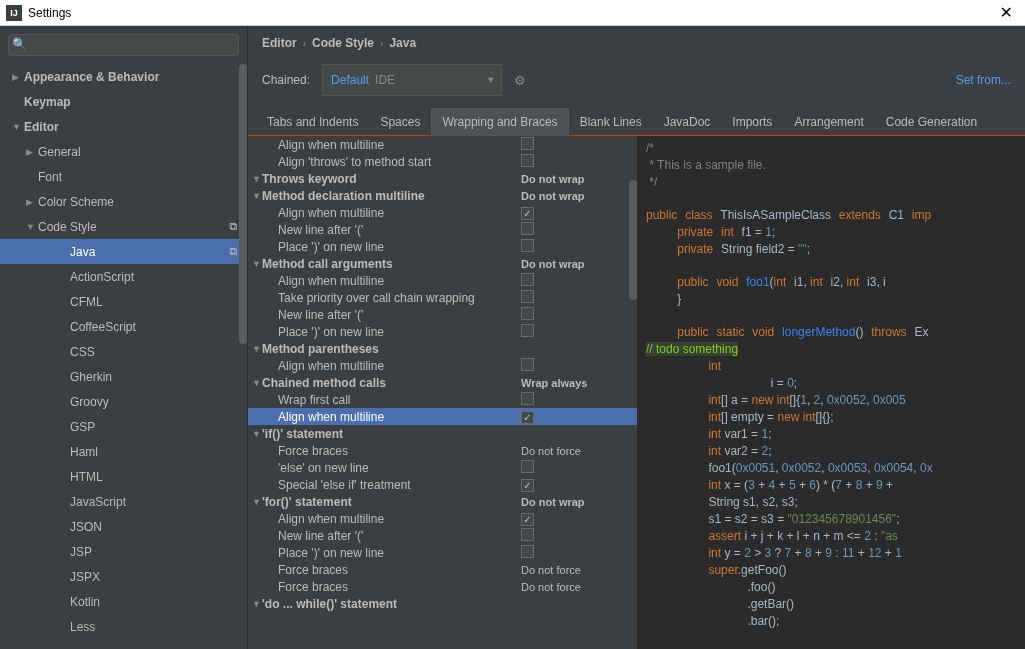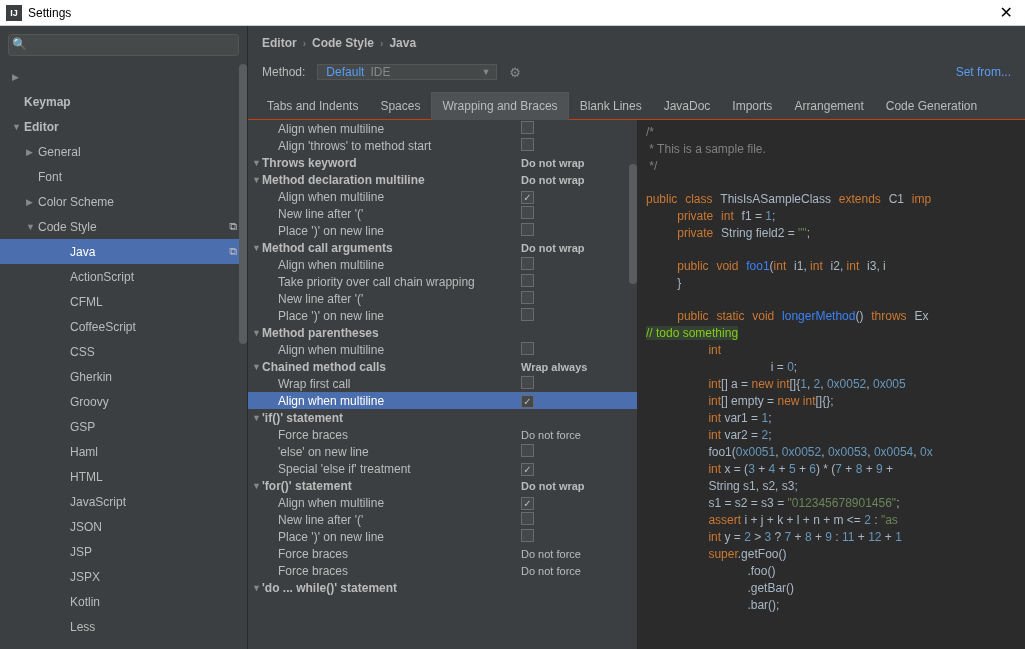--- a/index.html
+++ b/index.html
@@ -27,21 +27,21 @@
 .tree-item.depth-2 { padding-left: 26px; }
 .tree-item.depth-3 { padding-left: 58px; }
 .tree-item.selected { background: #4b6eaf; color: #fff; }
 .tree-item .copy-icon { margin-right: 10px; color: #bbb; font-size: 11px; visibility: hidden; }
 .tree-item.has-copy .copy-icon { visibility: visible; }
 .content { flex: 1; display: flex; flex-direction: column; overflow: hidden; }
 .breadcrumb { padding: 10px 14px; color: #bbbbbb; font-weight: bold; display: flex; align-items: center; gap: 6px; }
 .breadcrumb .sep { color: #777; font-size: 10px; }
 .scheme-row { display: flex; align-items: center; padding: 4px 14px 12px; gap: 12px; }
 .scheme-row .lbl { color: #bbb; }
-.scheme-select { background: #45494a; border: 1px solid #555; height: 16px; width: 180px; display: flex; align-items: center; padding: 0 8px; position: relative; }
+.scheme-select { background: #45494a; border: 1px solid #555; height: 32px; width: 180px; display: flex; align-items: center; padding: 0 8px; position: relative; }
 .scheme-select .def { color: #589df6; }
 .scheme-select .ide { color: #888; margin-left: 6px; }
 .scheme-select .drop { position: absolute; right: 6px; color: #888; font-size: 9px; }
 .gear { color: #888; font-size: 13px; }
 .setfrom { margin-left: auto; color: #589df6; cursor: pointer; }
 .tabs { display: flex; border-bottom: 1px solid #c2410c; padding: 0 8px; background: #3c3f41; }
 .tab { padding: 6px 10px; color: #bbb; cursor: pointer; border: 1px solid transparent; margin-bottom: -1px; }
 .tab.active { background: #4e5254; border: 1px solid #555; border-bottom-color: #4e5254; }
 .lower { flex: 1; display: flex; overflow: hidden; }
 .options { width: 390px; background: #3c3f41; overflow-y: hidden; position: relative; border-right: 1px solid #2b2b2b; }
@@ -82,20 +82,21 @@
     <div class="search-box">
       <span class="mag">🔍</span>
       <input type="text" placeholder="" style="">
     </div>
     <div class="tree" id="tree">
       <div class="tree-scroll-track">
           <div class="tree-scroll-thumb"></div>
         </div>
     <div class="tree-item depth-1 bold">
           <span class="arrow closed"></span>
+          <span class="label">Appearance &amp; Behavior</span>
           <span class="copy-icon">⧉</span>
         </div>
         <div class="tree-item depth-1 bold">
           <span class="arrow "></span>
           <span class="label">Keymap</span>
           <span class="copy-icon">⧉</span>
         </div>
         <div class="tree-item depth-1 bold">
           <span class="arrow open"></span>
           <span class="label">Editor</span>
@@ -206,21 +207,21 @@
 
   <div class="content">
     <div class="breadcrumb">
       <span>Editor</span>
       <span class="sep">›</span>
       <span>Code Style</span>
       <span class="sep">›</span>
       <span>Java</span>
     </div>
     <div class="scheme-row">
-      <span class="lbl">Method:</span>
+      <span class="lbl">Chained:</span>
       <div class="scheme-select">
         <span class="def">Default</span>
         <span class="ide">IDE</span>
         <span class="drop">▼</span>
       </div>
       <span class="gear">⚙</span>
       <span class="setfrom">Set from...</span>
     </div>
     <div class="tabs" id="tabs">
         <div class="tab">Tabs and Indents</div>

